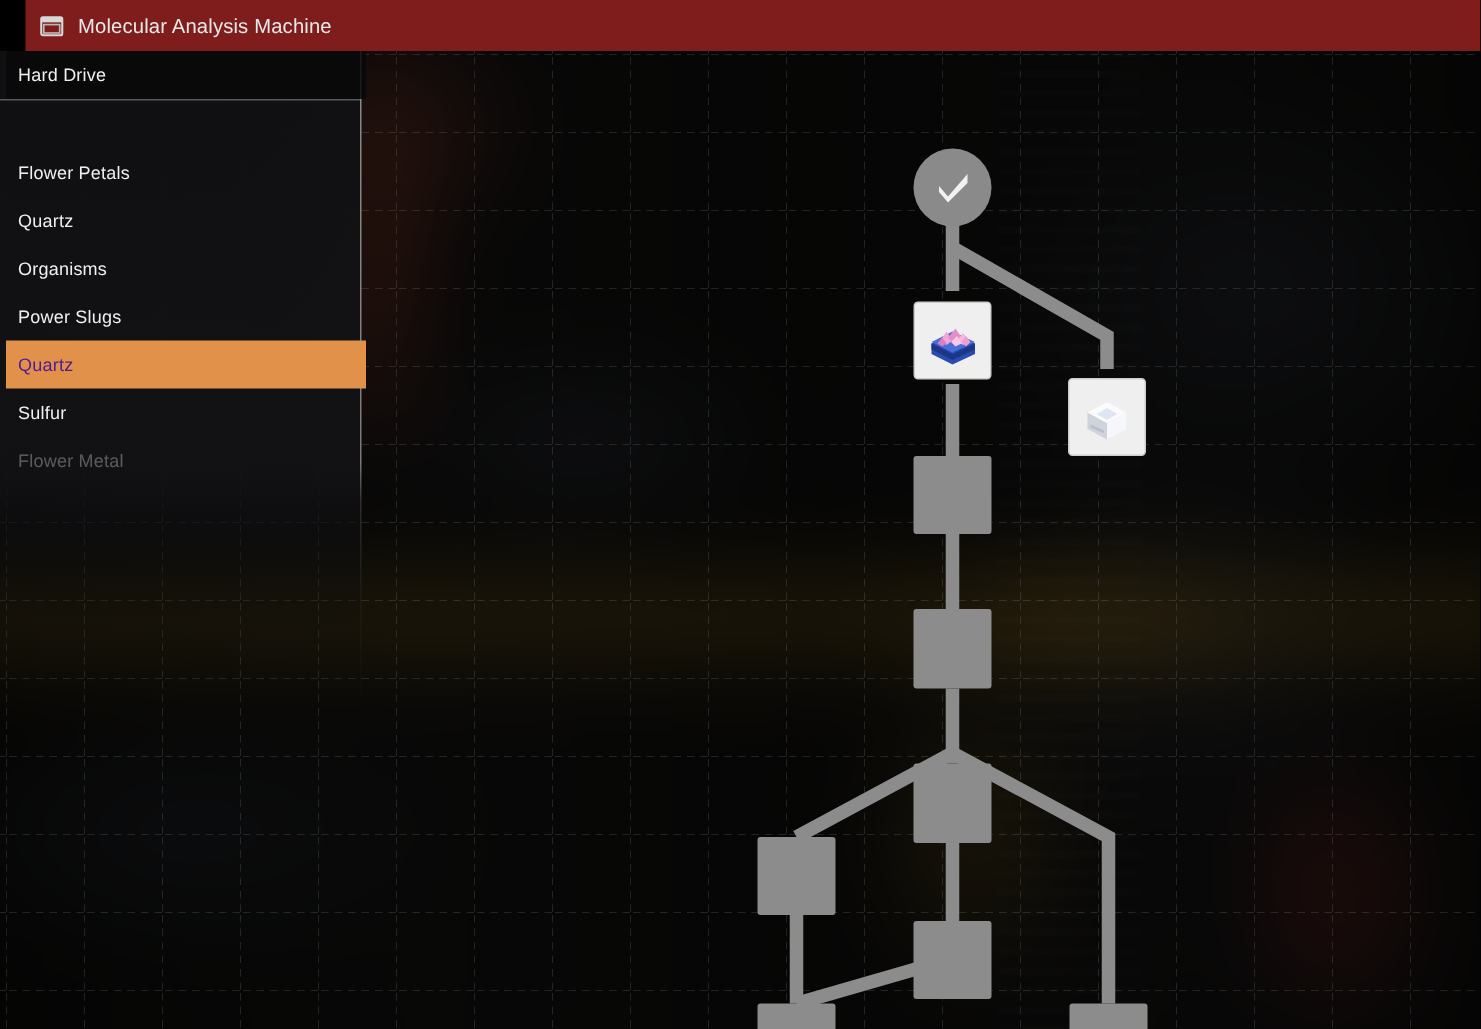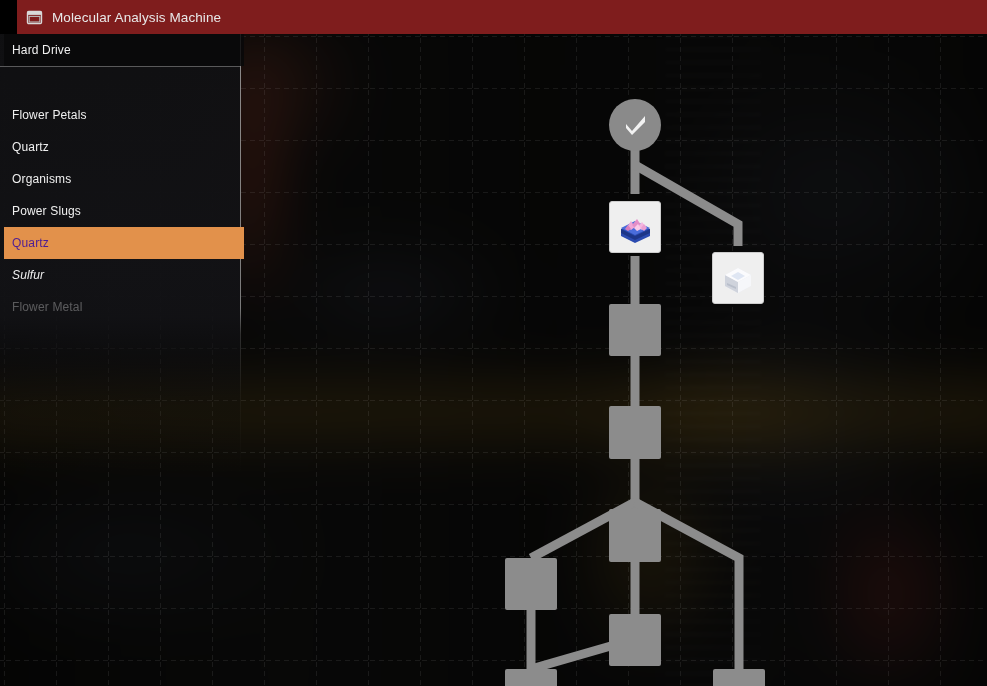--- a/index.html
+++ b/index.html
@@ -320,21 +320,21 @@
     </div>
 
     <div class="sb-item" style="top:161px; height:32px;">
       <span>Power Slugs</span>
     </div>
 
     <div class="sb-item selected" style="top:193px; height:32px;">
       <span>Quartz</span>
     </div>
 
-    <div class="sb-item" style="top:225px; height:32px;font-style:italic;">
+    <div class="sb-item" style="top:225px; height:32px;">
       <span>Sulfur</span>
     </div>
 
     <div class="sb-item disabled" style="top:257px; height:32px;">
       <span>Flower Metal</span>
     </div>
   </div>
 
 </div>
 

